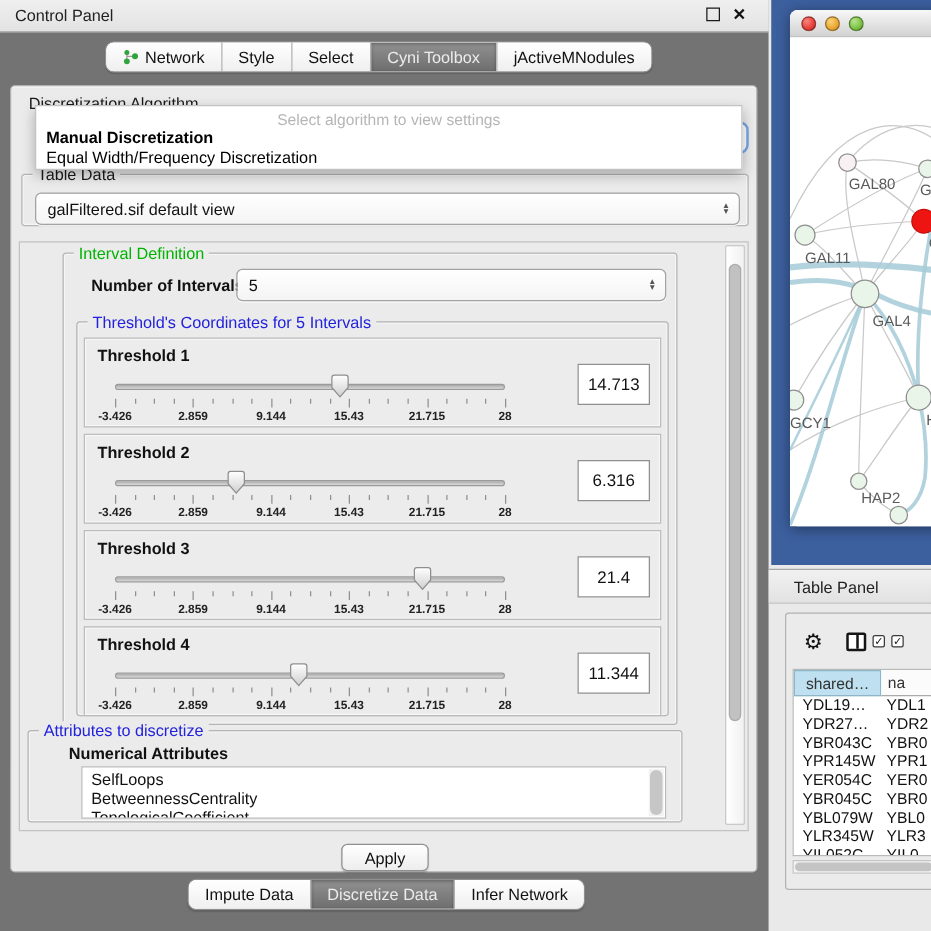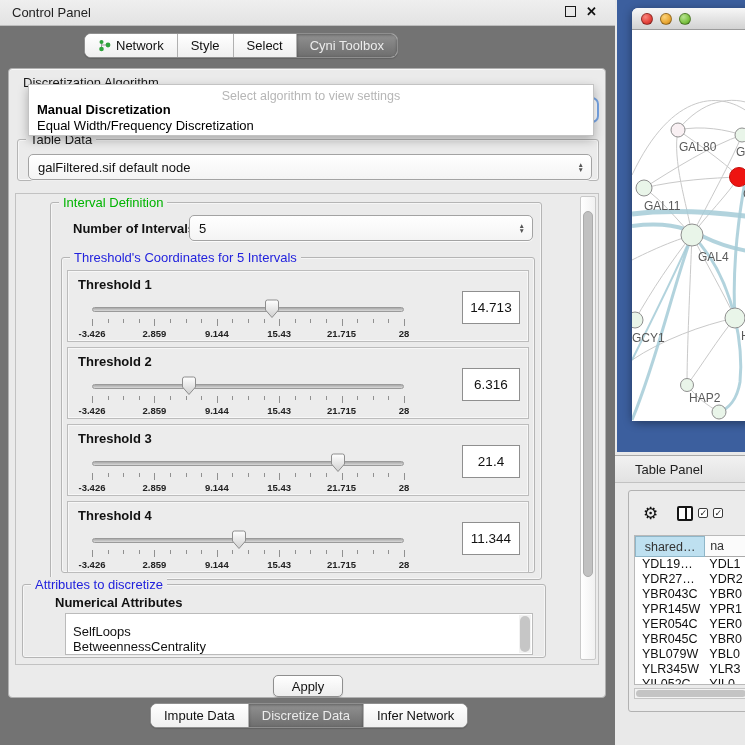--- a/index.html
+++ b/index.html
@@ -72,21 +72,21 @@
   .tick-label { position:absolute; top:31px; transform:translateX(-50%); font-size:9.5px;
     font-weight:bold; color:#222; white-space:nowrap; }
   .th-value { position:absolute; right:8px; top:20px; width:58px; height:33px; background:#fff;
     border:1px solid #8f8f8f; font-size:13.5px; color:#111; display:flex;
     align-items:center; justify-content:center; }
 
   .group-attrs { left:6px; top:390px; width:524px; height:74px; }
   .attrs-sub { position:absolute; left:32px; top:10px; font-size:13px; font-weight:bold; color:#111; }
   .attrs-list { position:absolute; left:42px; top:28px; width:468px; height:42px; background:#fff;
     border:1px solid #bbb; overflow:hidden; }
-  .attrs-items { padding:2px 0 0 7px;margin-top:8px; }
+  .attrs-items { padding:2px 0 0 7px; }
   .attr-item { font-size:13px; color:#111; line-height:15px; white-space:nowrap; }
   .list-vsb { position:absolute; right:1px; top:1px; width:12px; height:38px; background:#f2f2f2; }
   .list-vsb-thumb { position:absolute; left:1px; top:1px; width:10px; height:36px;
     background:#c6c6c6; border-radius:5px; }
 
   .apply-btn { position:absolute; left:264px; top:606px; width:70px; height:22px;
     background:linear-gradient(#ffffff,#ededed); border:1px solid #8f8f8f; border-radius:5px;
     font-size:13px; color:#111; display:flex; align-items:center; justify-content:center;
     box-shadow:0 1px 1px rgba(0,0,0,.15); }
 
@@ -178,30 +178,33 @@
         </span>
         <span class="seg">
           <span>Style</span>
         </span>
         <span class="seg">
           <span>Select</span>
         </span>
         <span class="seg selected">
           <span>Cyni Toolbox</span>
         </span>
+        <span class="seg">
+          <span>jActiveMNodules</span>
+        </span>
       </div>
 
     <div class="cp-body">
       <div class="algo-title gt-black">Discretization Algorithm</div>
       <div class="focus-frag"></div>
 
       <div class="group group-tabledata">
         <span class="group-title gt-black">Table Data</span>
         <div class="combo combo-tabledata">
-          <span>galFiltered.sif default node</span>
+          <span>galFiltered.sif default view</span>
           <span class="stepper">
               <span>▲</span>
               <span>▼</span>
             </span>
         </div>
       </div>
 
       <div class="scrollpane">
         <div class="group group-interval">
           <span class="group-title gt-green">Interval Definition</span>

